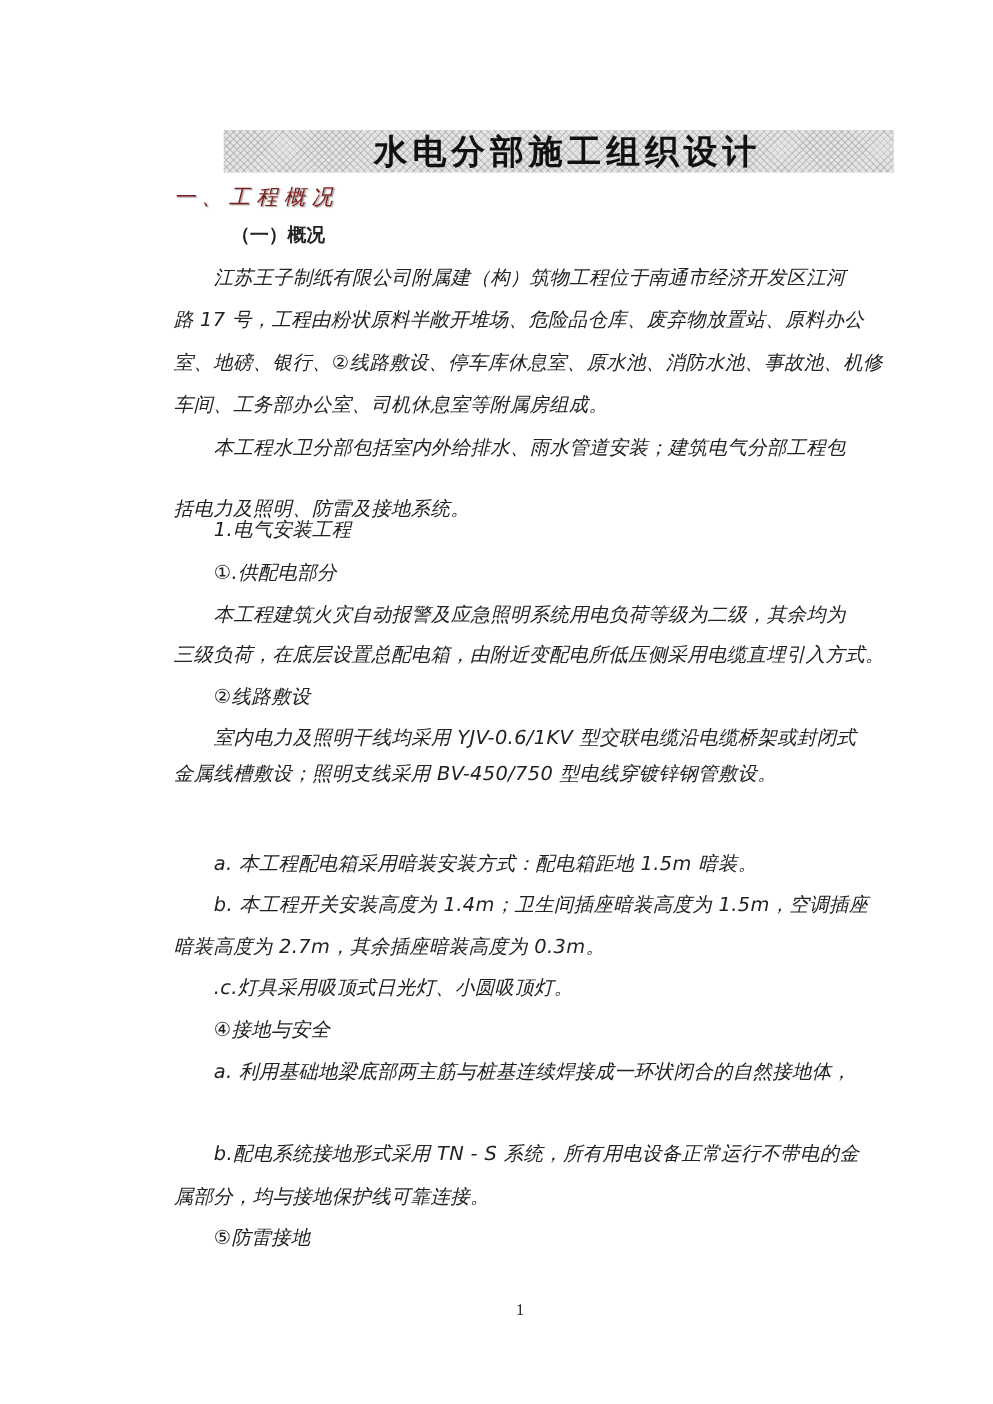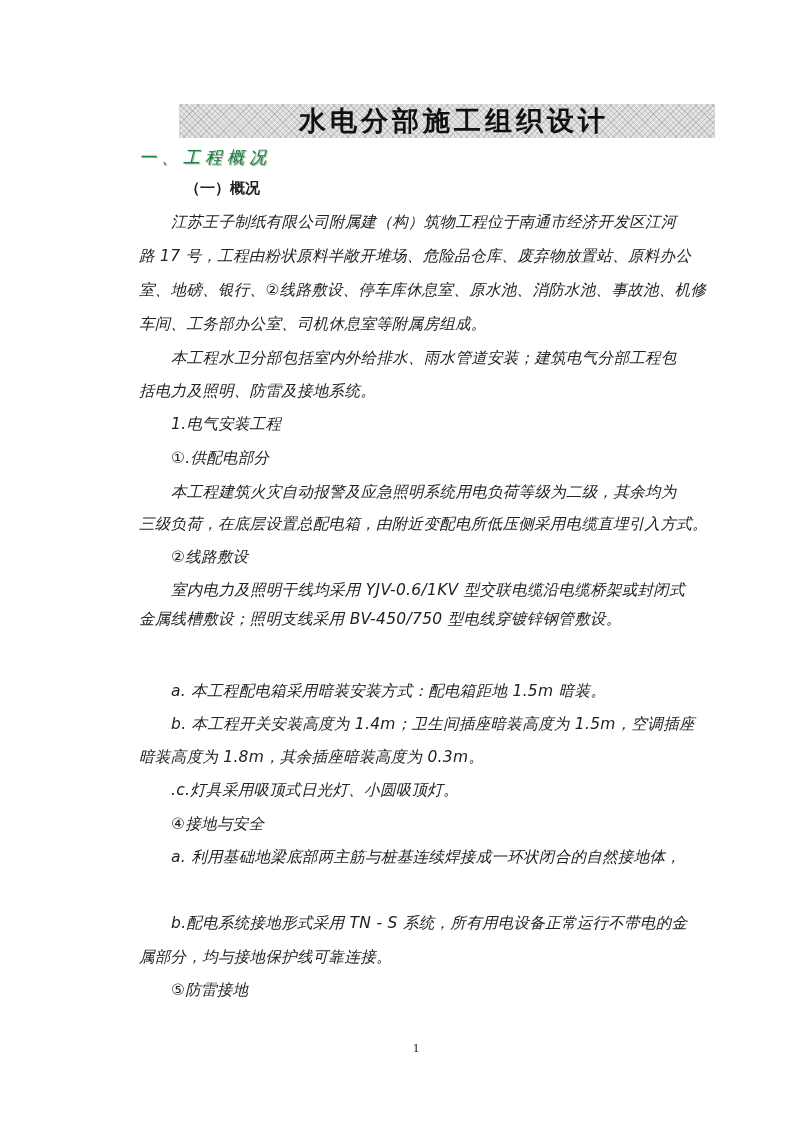--- a/index.html
+++ b/index.html
@@ -13,21 +13,21 @@
       repeating-linear-gradient(45deg, rgba(140,140,140,0.35) 0 1px, transparent 1px 4px),
       repeating-linear-gradient(-45deg, rgba(140,140,140,0.35) 0 1px, transparent 1px 4px);
     display: flex; align-items: center; justify-content: center;
   }
   .title-text {
     font-family: "DejaVu Sans", sans-serif; font-size: 27px; font-weight: bold;
     letter-spacing: 4px; color: #111; background: transparent; padding-left: 14px;
   }
   .h1 {
     position: absolute; left: 120px; top: 146px; font-size: 17px; font-style: italic;
-    color: #15803d; letter-spacing: 5px; text-shadow: 1px 1px 1px #999;
+    color: #7f1d1d; letter-spacing: 5px; text-shadow: 1px 1px 1px #999;
   }
   .h2 {
     position: absolute; left: 166px; top: 179px; font-size: 15px; font-weight: bold; color: #222;
   }
   .line {
     position: absolute; left: 120px; width: 556px; font-size: 15.5px; line-height: 22px;
     white-space: nowrap; color: #222; letter-spacing: 0.3px; font-style: italic;
   }
   .indent { left: 152px; width: 524px; }
   .page-number {
@@ -43,31 +43,31 @@
     <span class="title-text">水电分部施工组织设计</span>
   </div>
   <div class="h1">一、工程概况</div>
   <div class="h2">（一）概况</div>
 
   <div class="line indent" style="top:211px">江苏王子制纸有限公司附属建（构）筑物工程位于南通市经济开发区江河</div>
   <div class="line" style="top:245px">路 17 号，工程由粉状原料半敞开堆场、危险品仓库、废弃物放置站、原料办公</div>
   <div class="line" style="top:279px">室、地磅、银行、②线路敷设、停车库休息室、原水池、消防水池、事故池、机修</div>
   <div class="line" style="top:313px">车间、工务部办公室、司机休息室等附属房组成。</div>
   <div class="line indent" style="top:347px">本工程水卫分部包括室内外给排水、雨水管道安装；建筑电气分部工程包</div>
-  <div class="line" style="top:380px">括电力及照明、防雷及接地系统。</div>
+  <div class="line" style="top:396px">括电力及照明、防雷及接地系统。</div>
   <div class="line indent" style="top:413px">1.电气安装工程</div>
   <div class="line indent" style="top:447px">①.供配电部分</div>
   <div class="line indent" style="top:481px">本工程建筑火灾自动报警及应急照明系统用电负荷等级为二级，其余均为</div>
   <div class="line" style="top:513px">三级负荷，在底层设置总配电箱，由附近变配电所低压侧采用电缆直埋引入方式。</div>
   <div class="line indent" style="top:546px">②线路敷设</div>
   <div class="line indent" style="top:579px">室内电力及照明干线均采用 YJV-0.6/1KV 型交联电缆沿电缆桥架或封闭式</div>
   <div class="line" style="top:608px">金属线槽敷设；照明支线采用 BV-450/750 型电线穿镀锌钢管敷设。</div>
   <div class="line indent" style="top:680px">a. 本工程配电箱采用暗装安装方式：配电箱距地 1.5m 暗装。</div>
   <div class="line indent" style="top:713px">b. 本工程开关安装高度为 1.4m；卫生间插座暗装高度为 1.5m，空调插座</div>
-  <div class="line" style="top:746px">暗装高度为 1.8m，其余插座暗装高度为 0.3m。</div>
+  <div class="line" style="top:746px">暗装高度为 2.7m，其余插座暗装高度为 0.3m。</div>
   <div class="line indent" style="top:779px">.c.灯具采用吸顶式日光灯、小圆吸顶灯。</div>
   <div class="line indent" style="top:813px">④接地与安全</div>
   <div class="line indent" style="top:846px">a. 利用基础地梁底部两主筋与桩基连续焊接成一环状闭合的自然接地体，</div>
   <div class="line indent" style="top:912px">b.配电系统接地形式采用 TN - S 系统，所有用电设备正常运行不带电的金</div>
   <div class="line" style="top:946px">属部分，均与接地保护线可靠连接。</div>
   <div class="line indent" style="top:979px">⑤防雷接地</div>
 
   <div class="page-number">1</div>
 </div>
 

